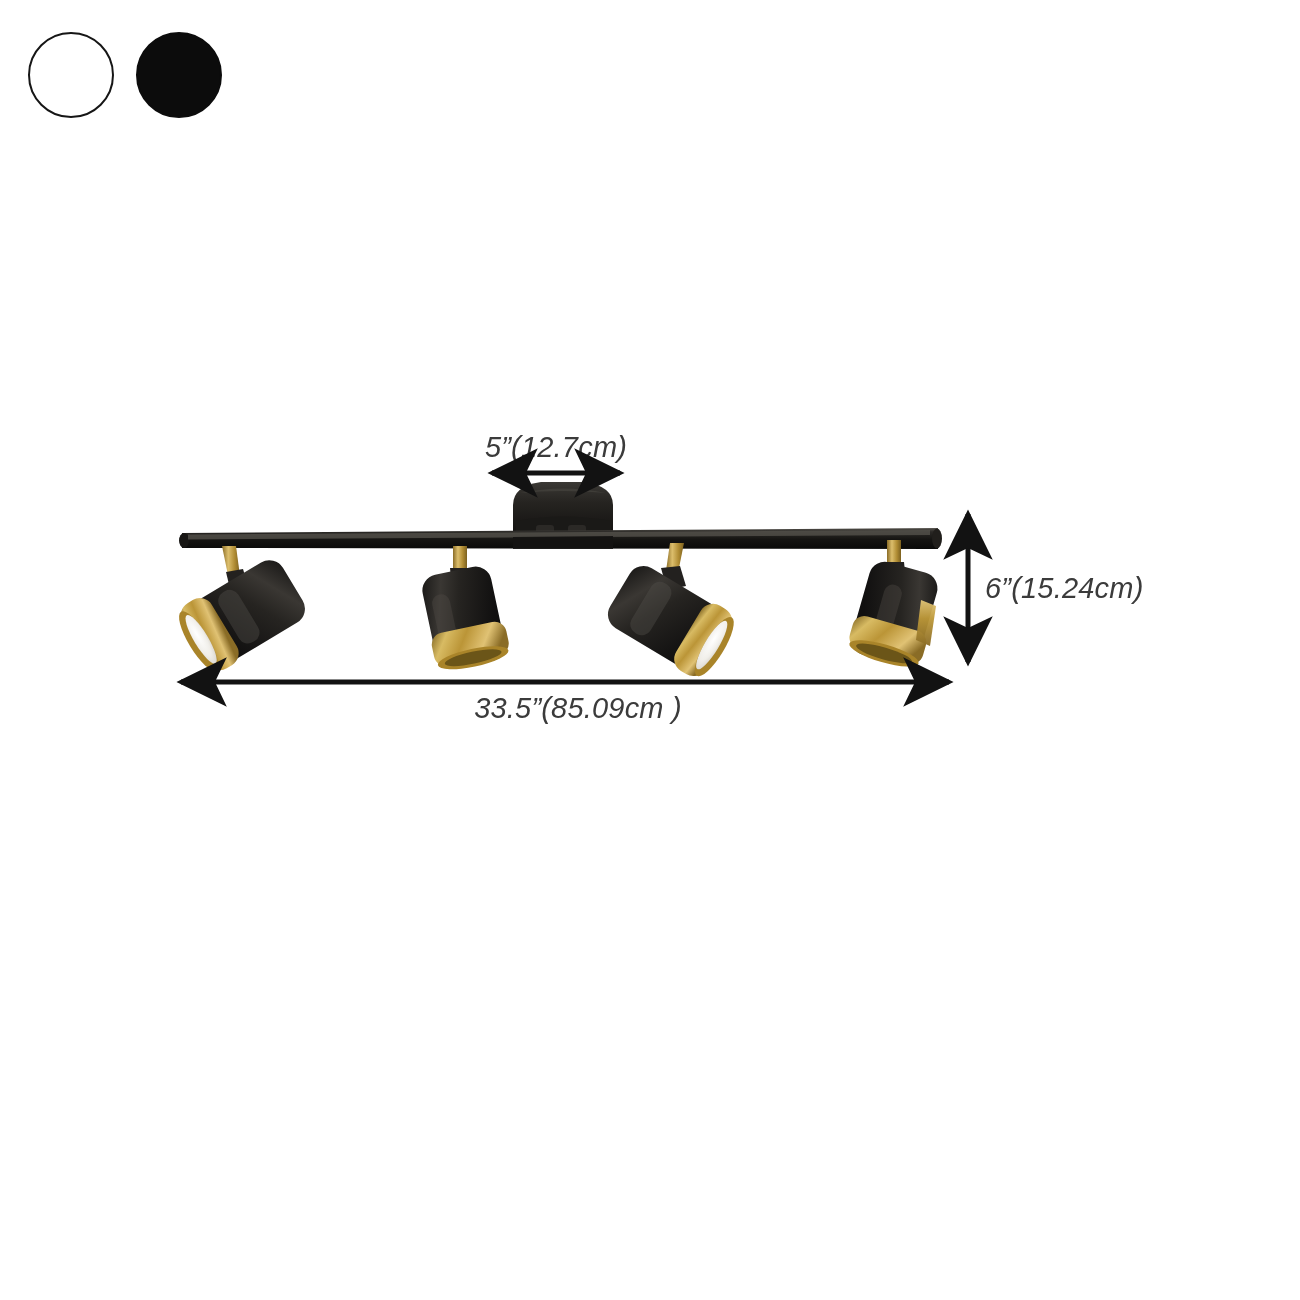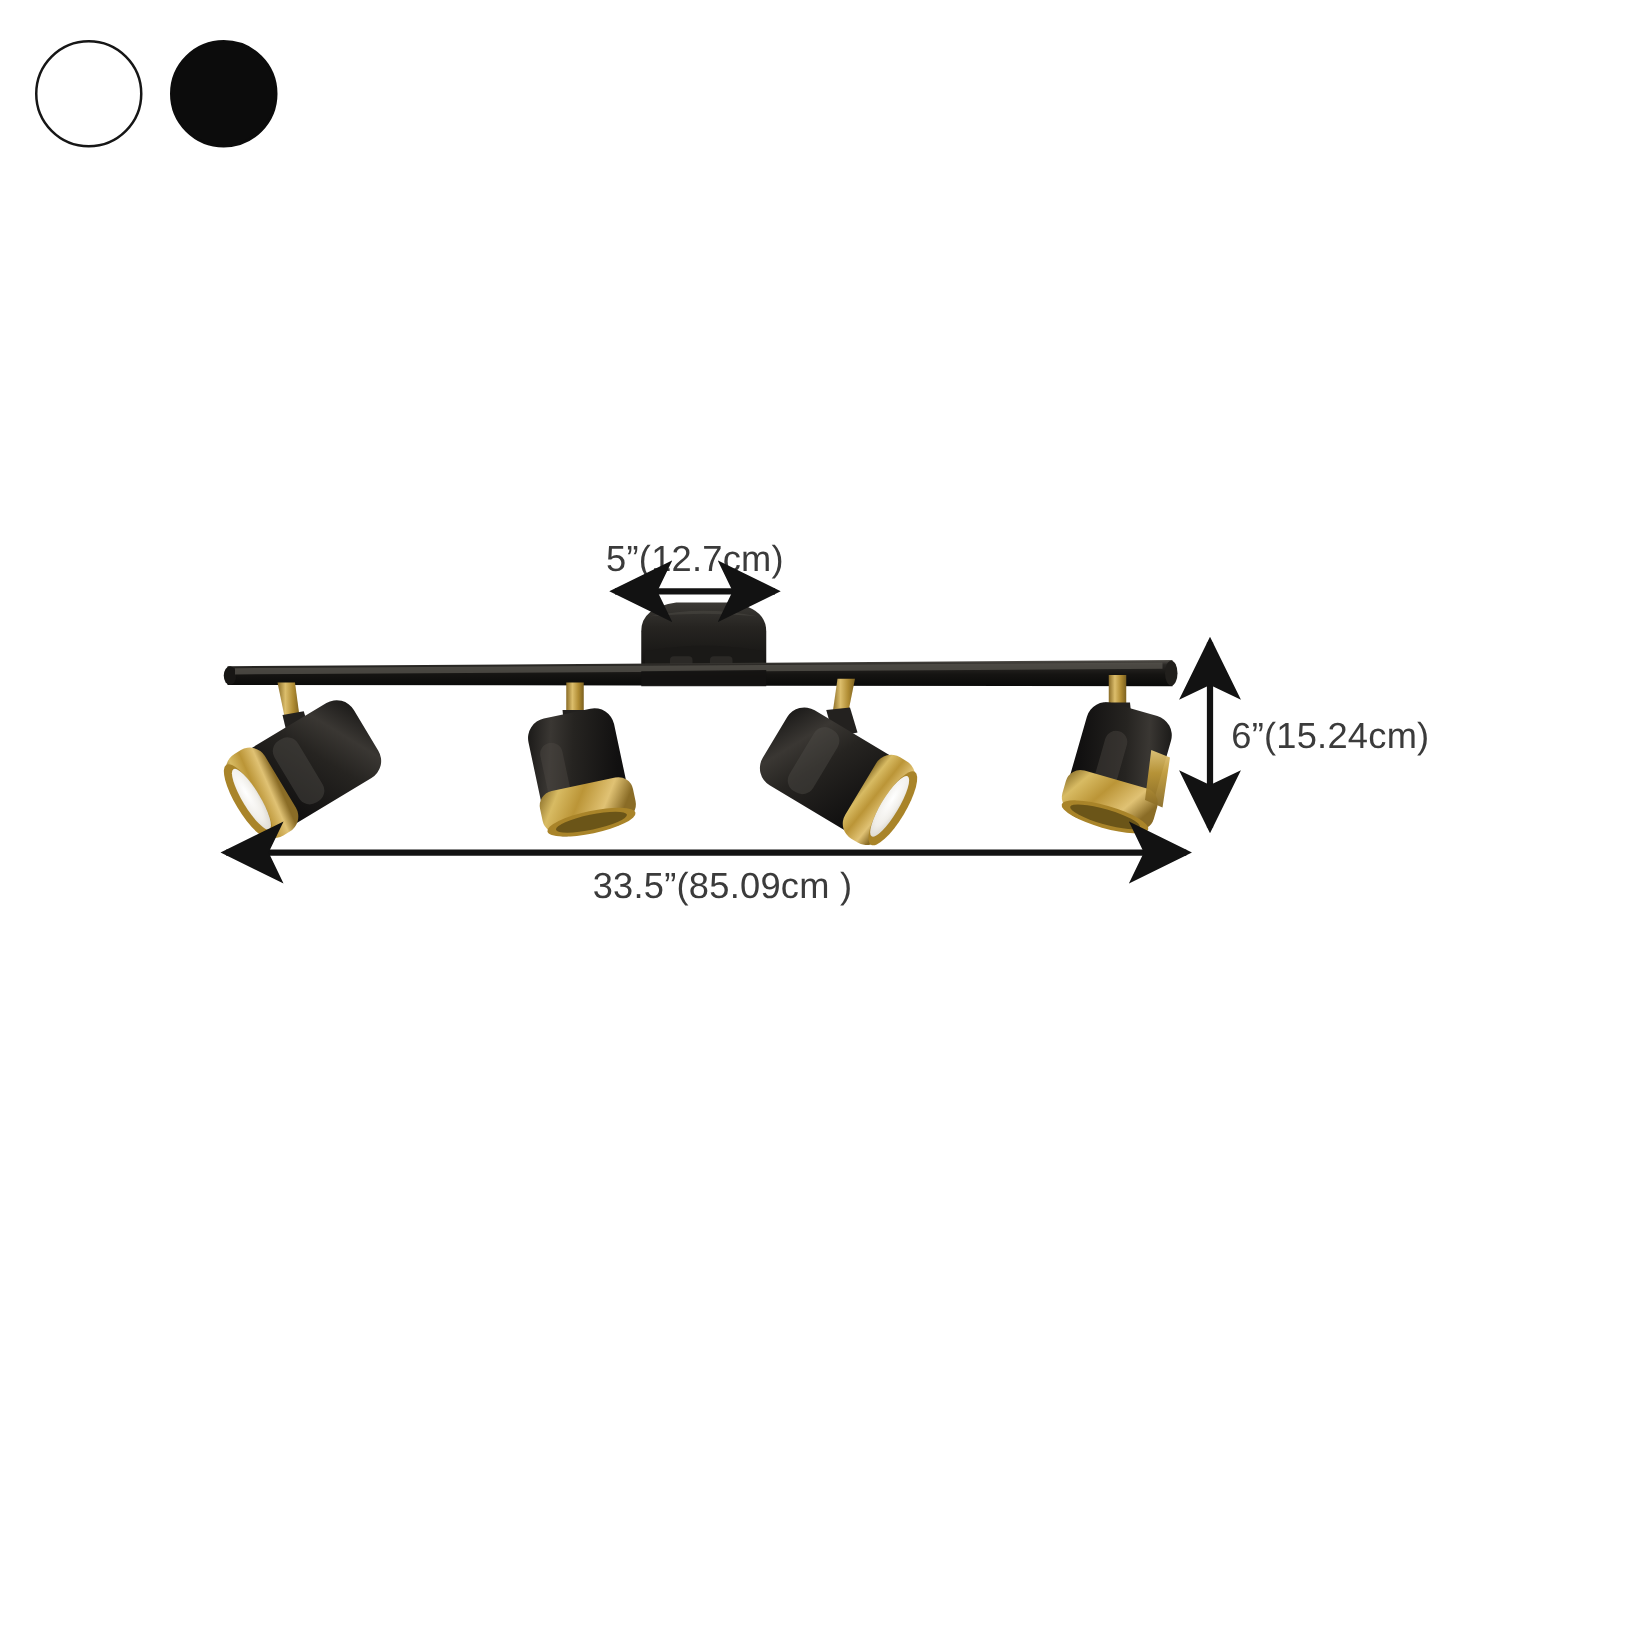--- a/index.html
+++ b/index.html
@@ -12,20 +12,21 @@
     height: 1300px;
     font-family: "Liberation Sans", sans-serif;
     overflow: hidden;
     position: relative;
   }
   #stage {
     position: absolute;
     left: 0; top: 0;
     width: 1300px;
     height: 1300px;
+    font-style: italic;
   }
   .swatches {
     position: absolute;
     left: 28px;
     top: 32px;
     display: flex;
     align-items: center;
     gap: 22px;
   }
   .swatch {

